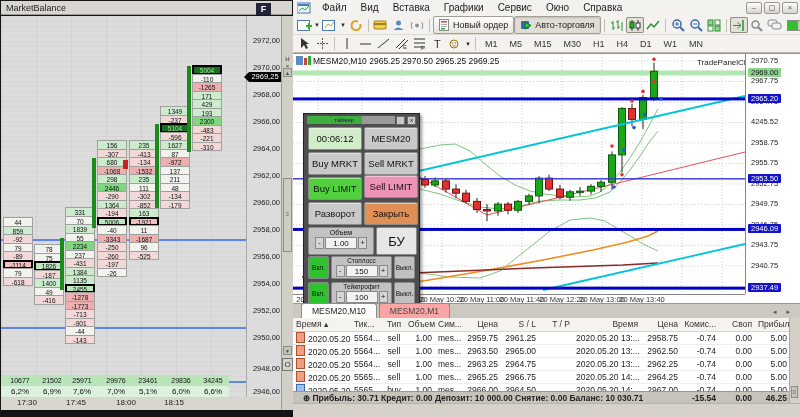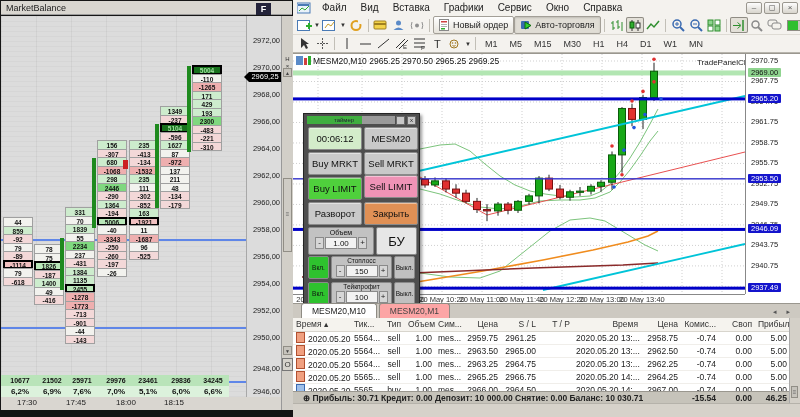--- a/index.html
+++ b/index.html
@@ -6,21 +6,21 @@
   .screen{position:relative;width:800px;height:417px;overflow:hidden;background:#d6d2ca;
     font-family:"Liberation Sans",sans-serif;-webkit-font-smoothing:antialiased;}
   
   .left-app{position:absolute;left:0;top:0;width:293px;height:417px;background:#161616;}
   .la-title{position:absolute;left:1px;top:1px;width:291px;height:14px;background:#d9d6d0;
     border-bottom:1px solid #9a9a9a;font-size:9px;color:#222;line-height:14px;padding-left:5px;box-sizing:border-box;}
   .la-f{position:absolute;left:255px;top:2px;width:15px;height:12px;background:#23233a;color:#fff;
     font-size:9px;font-weight:bold;text-align:center;line-height:12px;}
   .la-plot{position:absolute;left:1px;top:16px;width:245px;height:381px;background:#dcdcdc;
     background-image:repeating-linear-gradient(#00000007 0 1px,transparent 1px 5px),
-      repeating-linear-gradient(90deg,#0000000c 0 1px,transparent 1px 35px);overflow:hidden;font-weight:bold;}
+      repeating-linear-gradient(90deg,#0000000c 0 1px,transparent 1px 35px);overflow:hidden;}
   .la-axis{position:absolute;left:246px;top:16px;width:35px;height:381px;background:#dcdcdc;border-left:1px solid #a8a8a8;}
   .la-tick{position:absolute;right:2px;font-size:7.5px;color:#222;}
   .la-marker{position:absolute;left:2px;width:32px;height:10px;background:#000;color:#fff;font-size:7.5px;
     line-height:10px;text-align:center;}
   .la-marker:before{content:"";position:absolute;left:-5px;top:0;border-top:5px solid transparent;
     border-bottom:5px solid transparent;border-right:5px solid #000;}
   .la-time{position:absolute;left:1px;top:397px;width:280px;height:13px;background:#d9d6d0;}
   .la-timelabel{position:absolute;top:1px;font-size:8px;color:#222;transform:translateX(-50%);}
   .la-black{position:absolute;left:0;top:410px;width:293px;height:7px;background:#141414;}
   .la-strip{position:absolute;left:281px;top:16px;width:11px;height:394px;background:#d2cfc8;border-left:1px solid #999;}
@@ -620,21 +620,21 @@
             <rect x="12" y="0" width="3" height="9" fill="#2fae2f"></rect>
           </svg>
         <span class="info">MESM20,M10  2965.25 2970.50 2965.25 2969.25</span>
         <span class="tplabel">TradePanelCMED</span>
         
       </div>
       <div class="paxis" id="paxis">
           <div class="ptick " style="top: 2px;">2970.75</div>
           <div class="ptick " style="top: 22.49px;">2967.75</div>
           <div class="ptick " style="top: 42.98px;">2964.75</div>
-          <div class="ptick " style="top: 63.47px;">2961.75</div>
+          <div class="ptick " style="top: 63.47px;">4245.52</div>
           <div class="ptick " style="top: 83.96px;">2958.75</div>
           <div class="ptick " style="top: 104.45px;">2955.75</div>
           <div class="ptick " style="top: 124.94px;">2952.75</div>
           <div class="ptick " style="top: 145.43px;">2949.75</div>
           <div class="ptick " style="top: 165.92px;">2946.75</div>
           <div class="ptick " style="top: 186.41px;">2943.75</div>
           <div class="ptick " style="top: 206.9px;">2940.75</div>
           <div class="ptick g" style="top: 13.9525px;">2969.00</div>
           <div class="ptick b" style="top: 39.9065px;">2965.20</div>
           <div class="ptick b" style="top: 119.817px;">2953.50</div>

